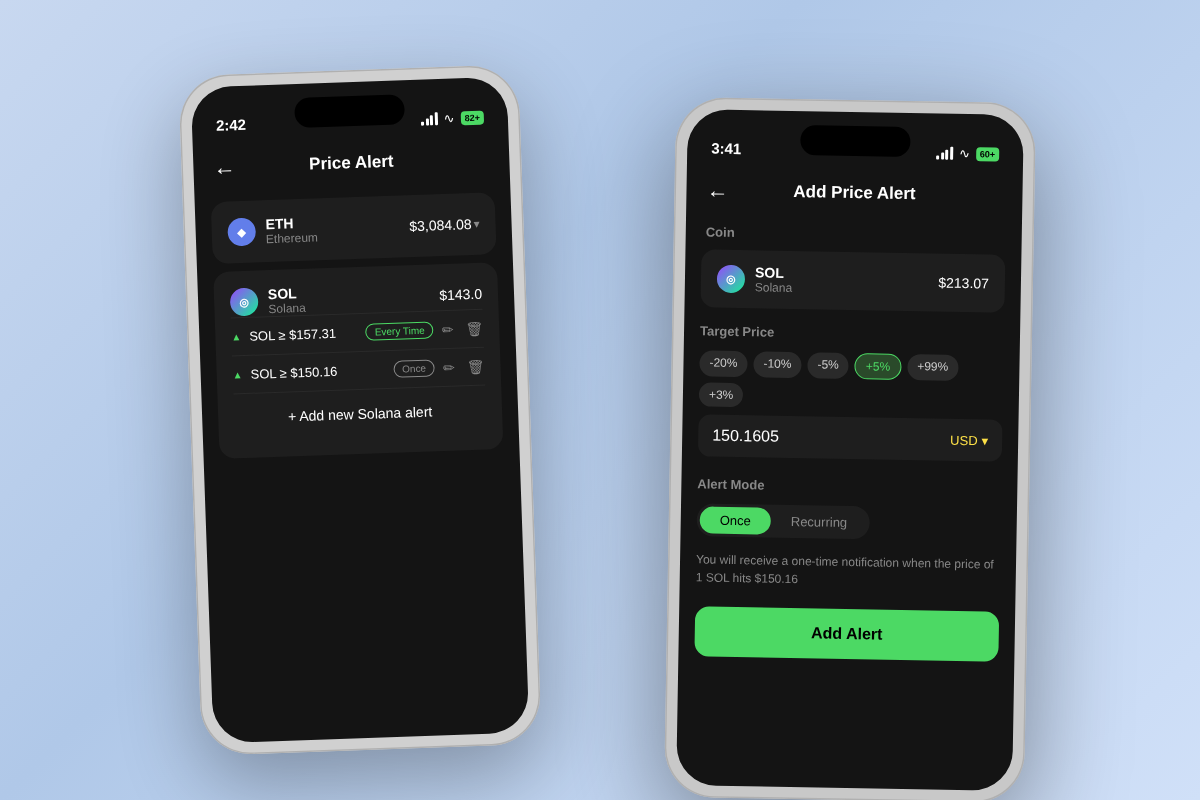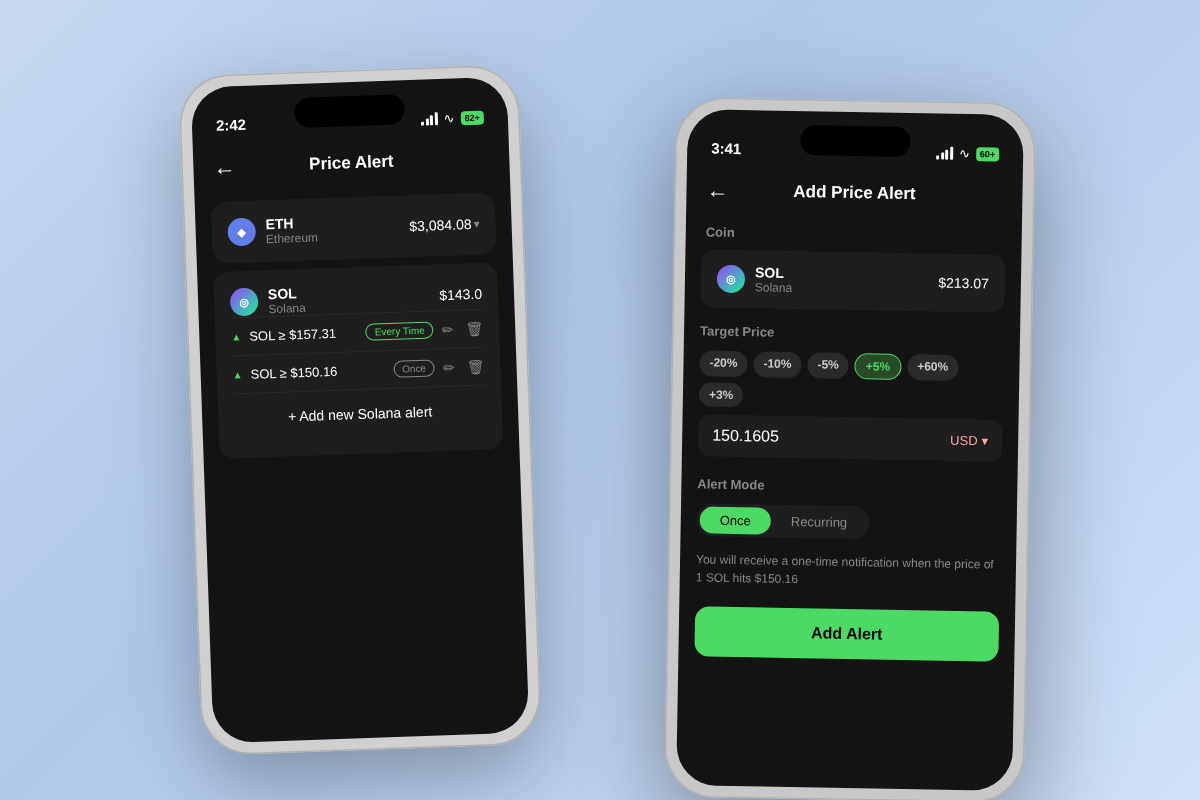--- a/index.html
+++ b/index.html
@@ -305,21 +305,21 @@
       display: flex;
       gap: 6px;
       margin: 8px 0;
       flex-wrap: wrap;
     }
 
     .pct-pill {
       padding: 5px 10px;
       border-radius: 20px;
       font-size: 12px;
-      font-weight: 700;
+      font-weight: 400;
       background: #2a2a2a;
       color: #ccc;
     }
 
     .pct-pill.active {
       background: #2a4a2a;
       color: #4cd964;
       border: 1px solid #4cd964;
     }
 
@@ -333,21 +333,21 @@
       justify-content: space-between;
     }
 
     .price-input-val {
       color: #fff;
       font-size: 16px;
       font-weight: 500;
     }
 
     .currency-selector {
-      color: #fca5a5;
+      color: #fde047;
       font-size: 13px;
       display: flex;
       gap: 4px;
     }
 
     .alert-mode-section {
       padding: 12px 16px 0;
     }
 
     .mode-pills {
@@ -583,21 +583,21 @@
           </div>
         </div>
 
         <div class="target-price-section">
           <div class="section-label" style="padding:0 0 4px">Target Price</div>
           <div class="percentage-pills">
             <span class="pct-pill">-20%</span>
             <span class="pct-pill">-10%</span>
             <span class="pct-pill">-5%</span>
             <span class="pct-pill active">+5%</span>
-            <span class="pct-pill">+60%</span>
+            <span class="pct-pill">+99%</span>
             <span class="pct-pill">+3%</span>
           </div>
           <div class="price-input-row">
             <span class="price-input-val">150.1605</span>
             <div class="currency-selector">
               <span>USD</span>
               <span>▾</span>
             </div>
           </div>
         </div>

